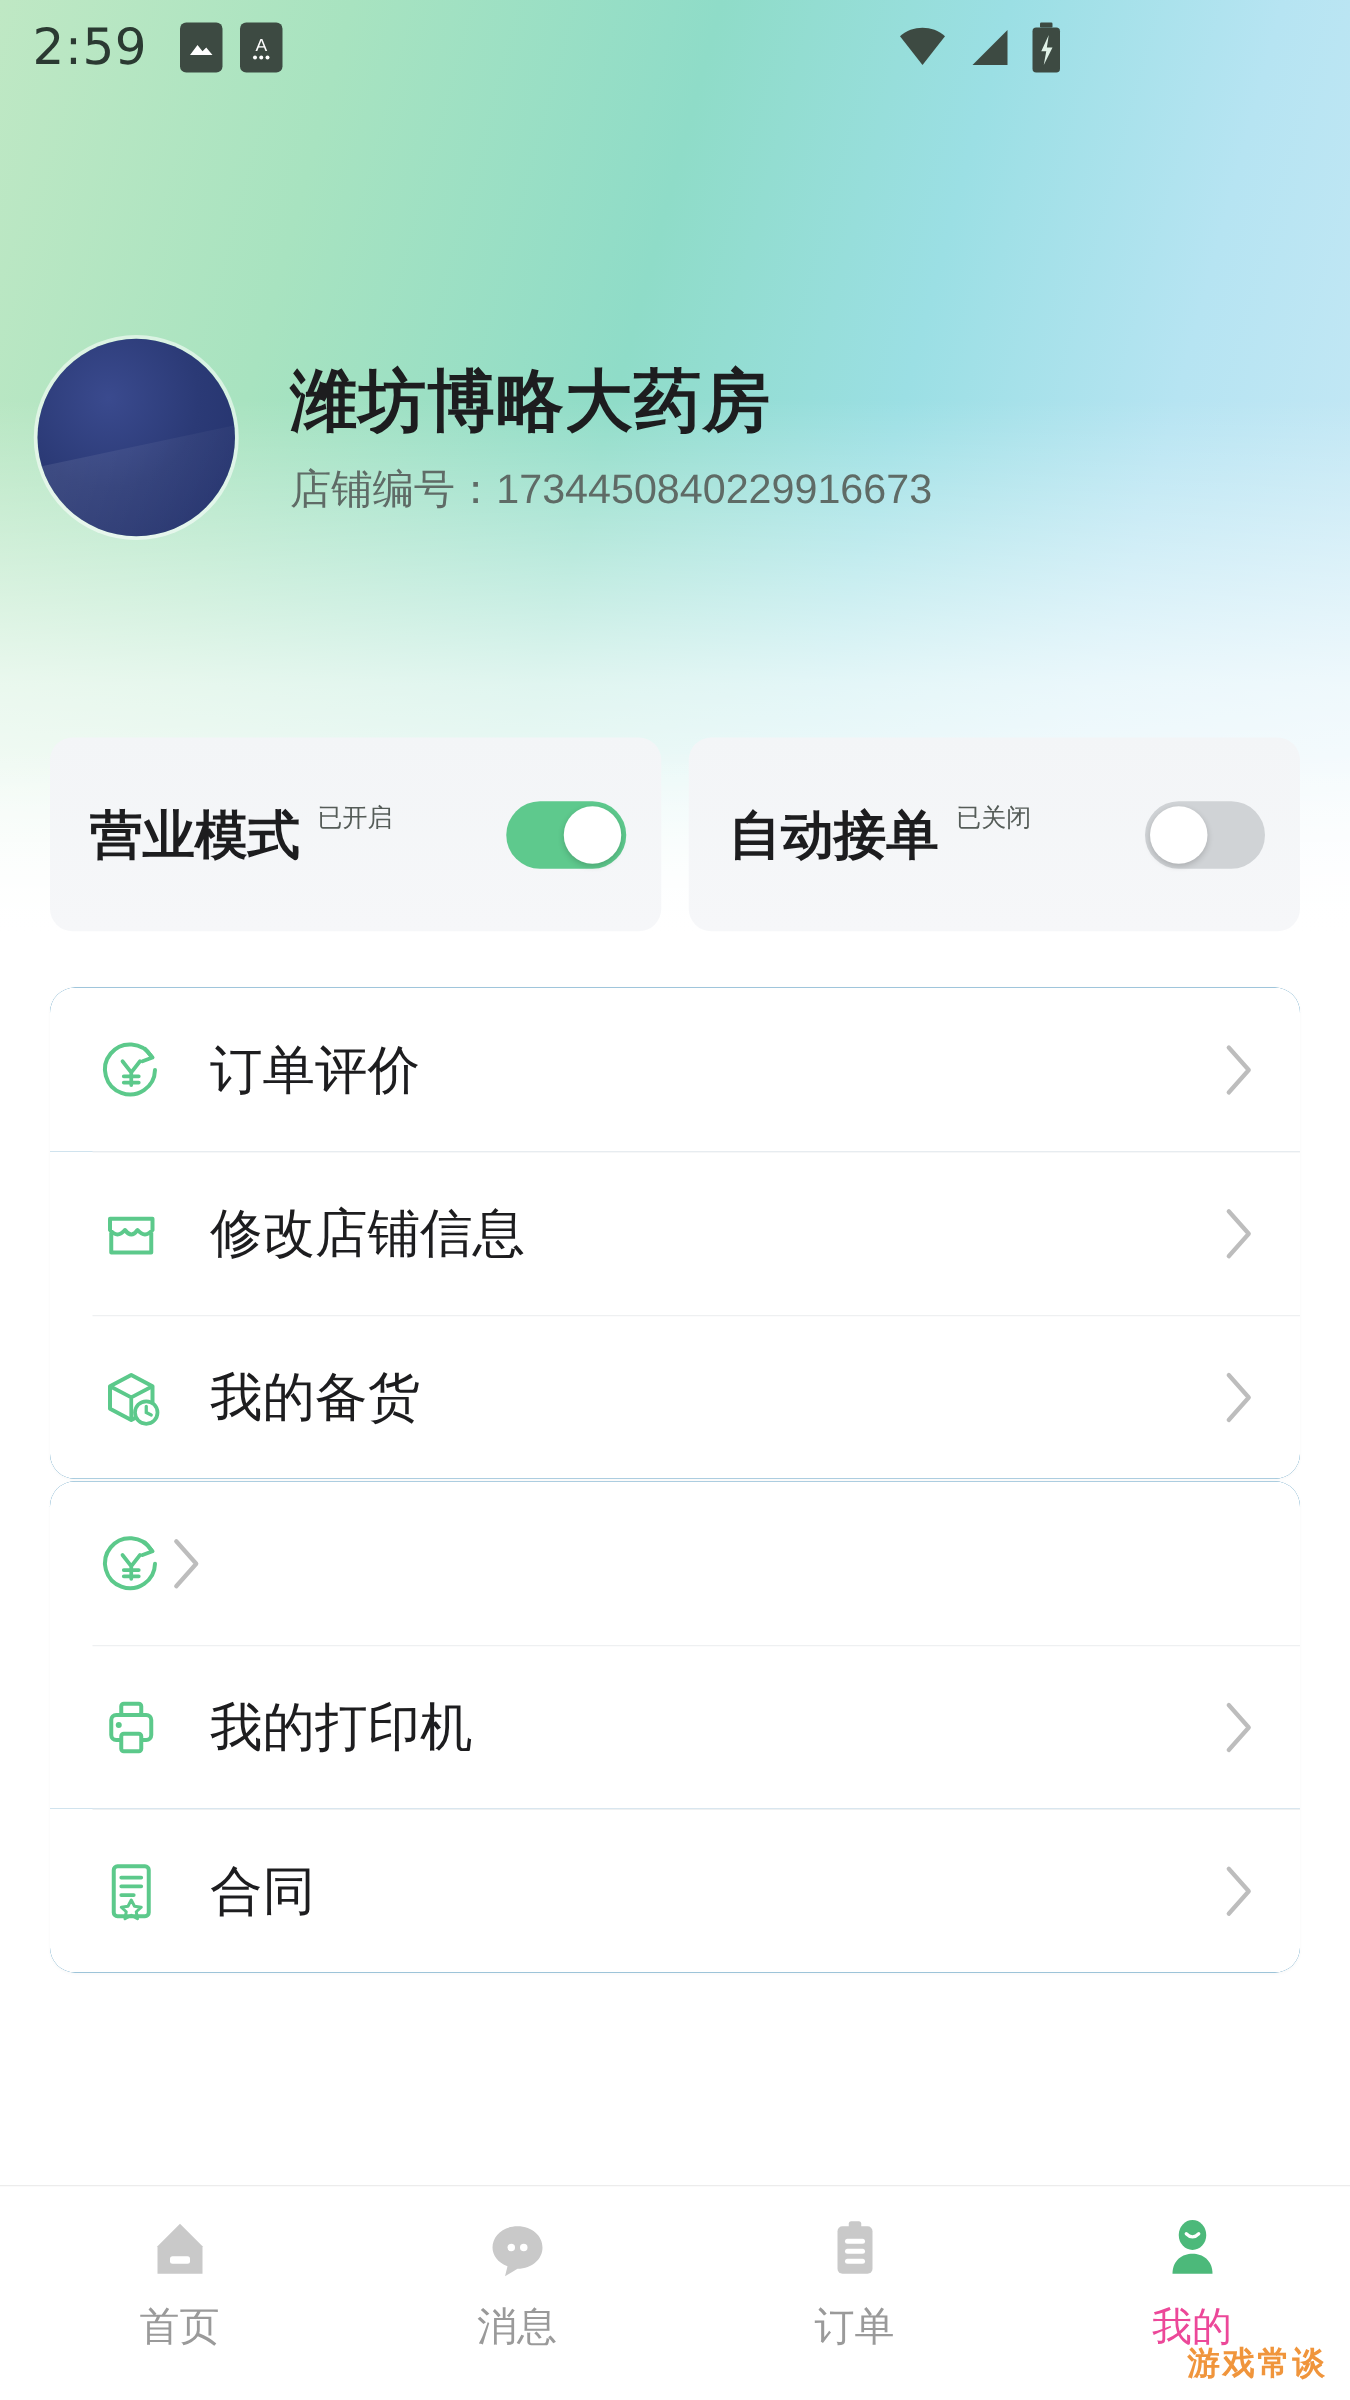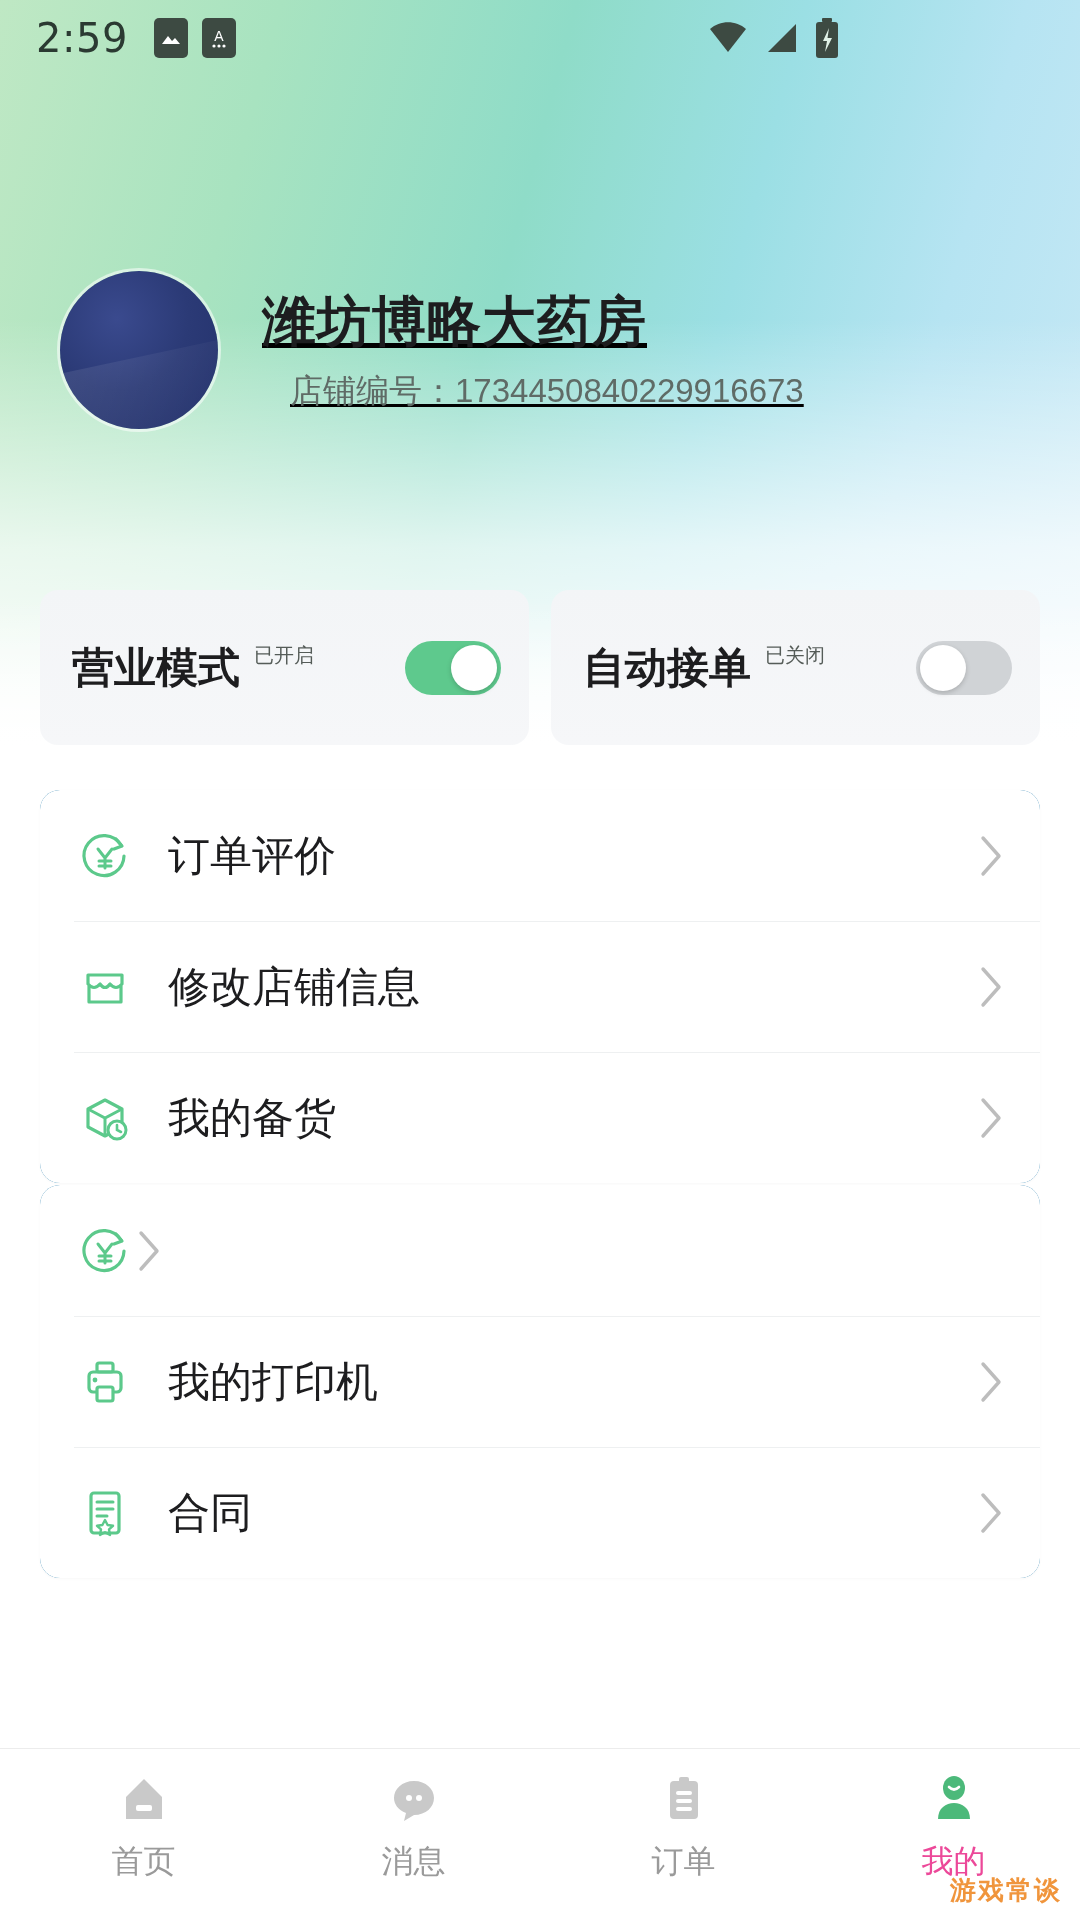--- a/index.html
+++ b/index.html
@@ -19,49 +19,49 @@
       linear-gradient(105deg, #bfe8c4 0%, #a8e3c0 22%, #8fdcc8 45%, #9bdfe4 63%, #b6e4f2 80%, #c9e9f6 100%);
   }
   .hero-bg:after{
     content:""; position:absolute; left:0; bottom:0; width:1080px; height:160px;
     background:linear-gradient(to bottom, rgba(255,255,255,0), #ffffff 92%);
   }
 
   
   .status-bar {
     position:absolute; left:0; top:0; width:876px; height:76px;
-    display:flex; align-items:center; padding:0 36px; z-index:6;
+    display:flex; align-items:center; padding:0 26px; z-index:6;
   }
   .status-time {
     font-size:40px; color:#2b3a32; letter-spacing:0.5px; font-weight:400;
     font-family:"DejaVu Sans",sans-serif;
   }
   .status-left-icons { display:flex; align-items:center; gap:14px; margin-left:26px; }
   .sb-icon { width:34px; height:40px; border-radius:5px; background:#3d4a42;
              display:flex; align-items:center; justify-content:center; }
   .status-spacer { flex:1; }
   .status-right { display:flex; align-items:center; gap:12px; }
 
   
   .profile { position:absolute; left:0; top:250px; width:1080px; height:200px;
-             display:flex; align-items:center; padding-left:60px; z-index:5;text-decoration:underline; }
+             display:flex; align-items:center; padding-left:30px; z-index:5; }
   .avatar {
     width:158px; height:158px; border-radius:50%;
     background:radial-gradient(circle at 36% 30%, #3a4a8e 0%, #2b3a76 48%, #22306a 100%);
     box-shadow:0 0 0 3px rgba(255,255,255,0.55);
     flex:0 0 auto; position:relative; overflow:hidden;
   }
   .avatar:after{
     content:""; position:absolute; left:-10%; top:55%; width:120%; height:60%;
     background:linear-gradient(125deg, rgba(255,255,255,0.10), rgba(255,255,255,0));
     transform:rotate(-12deg);
   }
   .profile-text { margin-left:44px; display:flex; flex-direction:column; gap:26px; }
   .shop-name { font-size:54px; color:#1d1d1f; font-weight:700; letter-spacing:1px; line-height:1; }
-  .shop-id { font-size:33px; color:#5f6b66; font-weight:400; line-height:1;margin-left:28px; }
+  .shop-id { font-size:33px; color:#5f6b66; font-weight:400; line-height:1; }
 
   
   .toggle-row { position:absolute; left:40px; top:590px; width:1000px;
                 display:flex; gap:22px; z-index:5; }
   .toggle-card {
     flex:1; height:155px; border-radius:18px;
     background:linear-gradient(to bottom, #f3f5f7 0%, #f6f7f9 100%);
     display:flex; align-items:center; justify-content:space-between;
     padding:0 28px 0 32px;
   }

